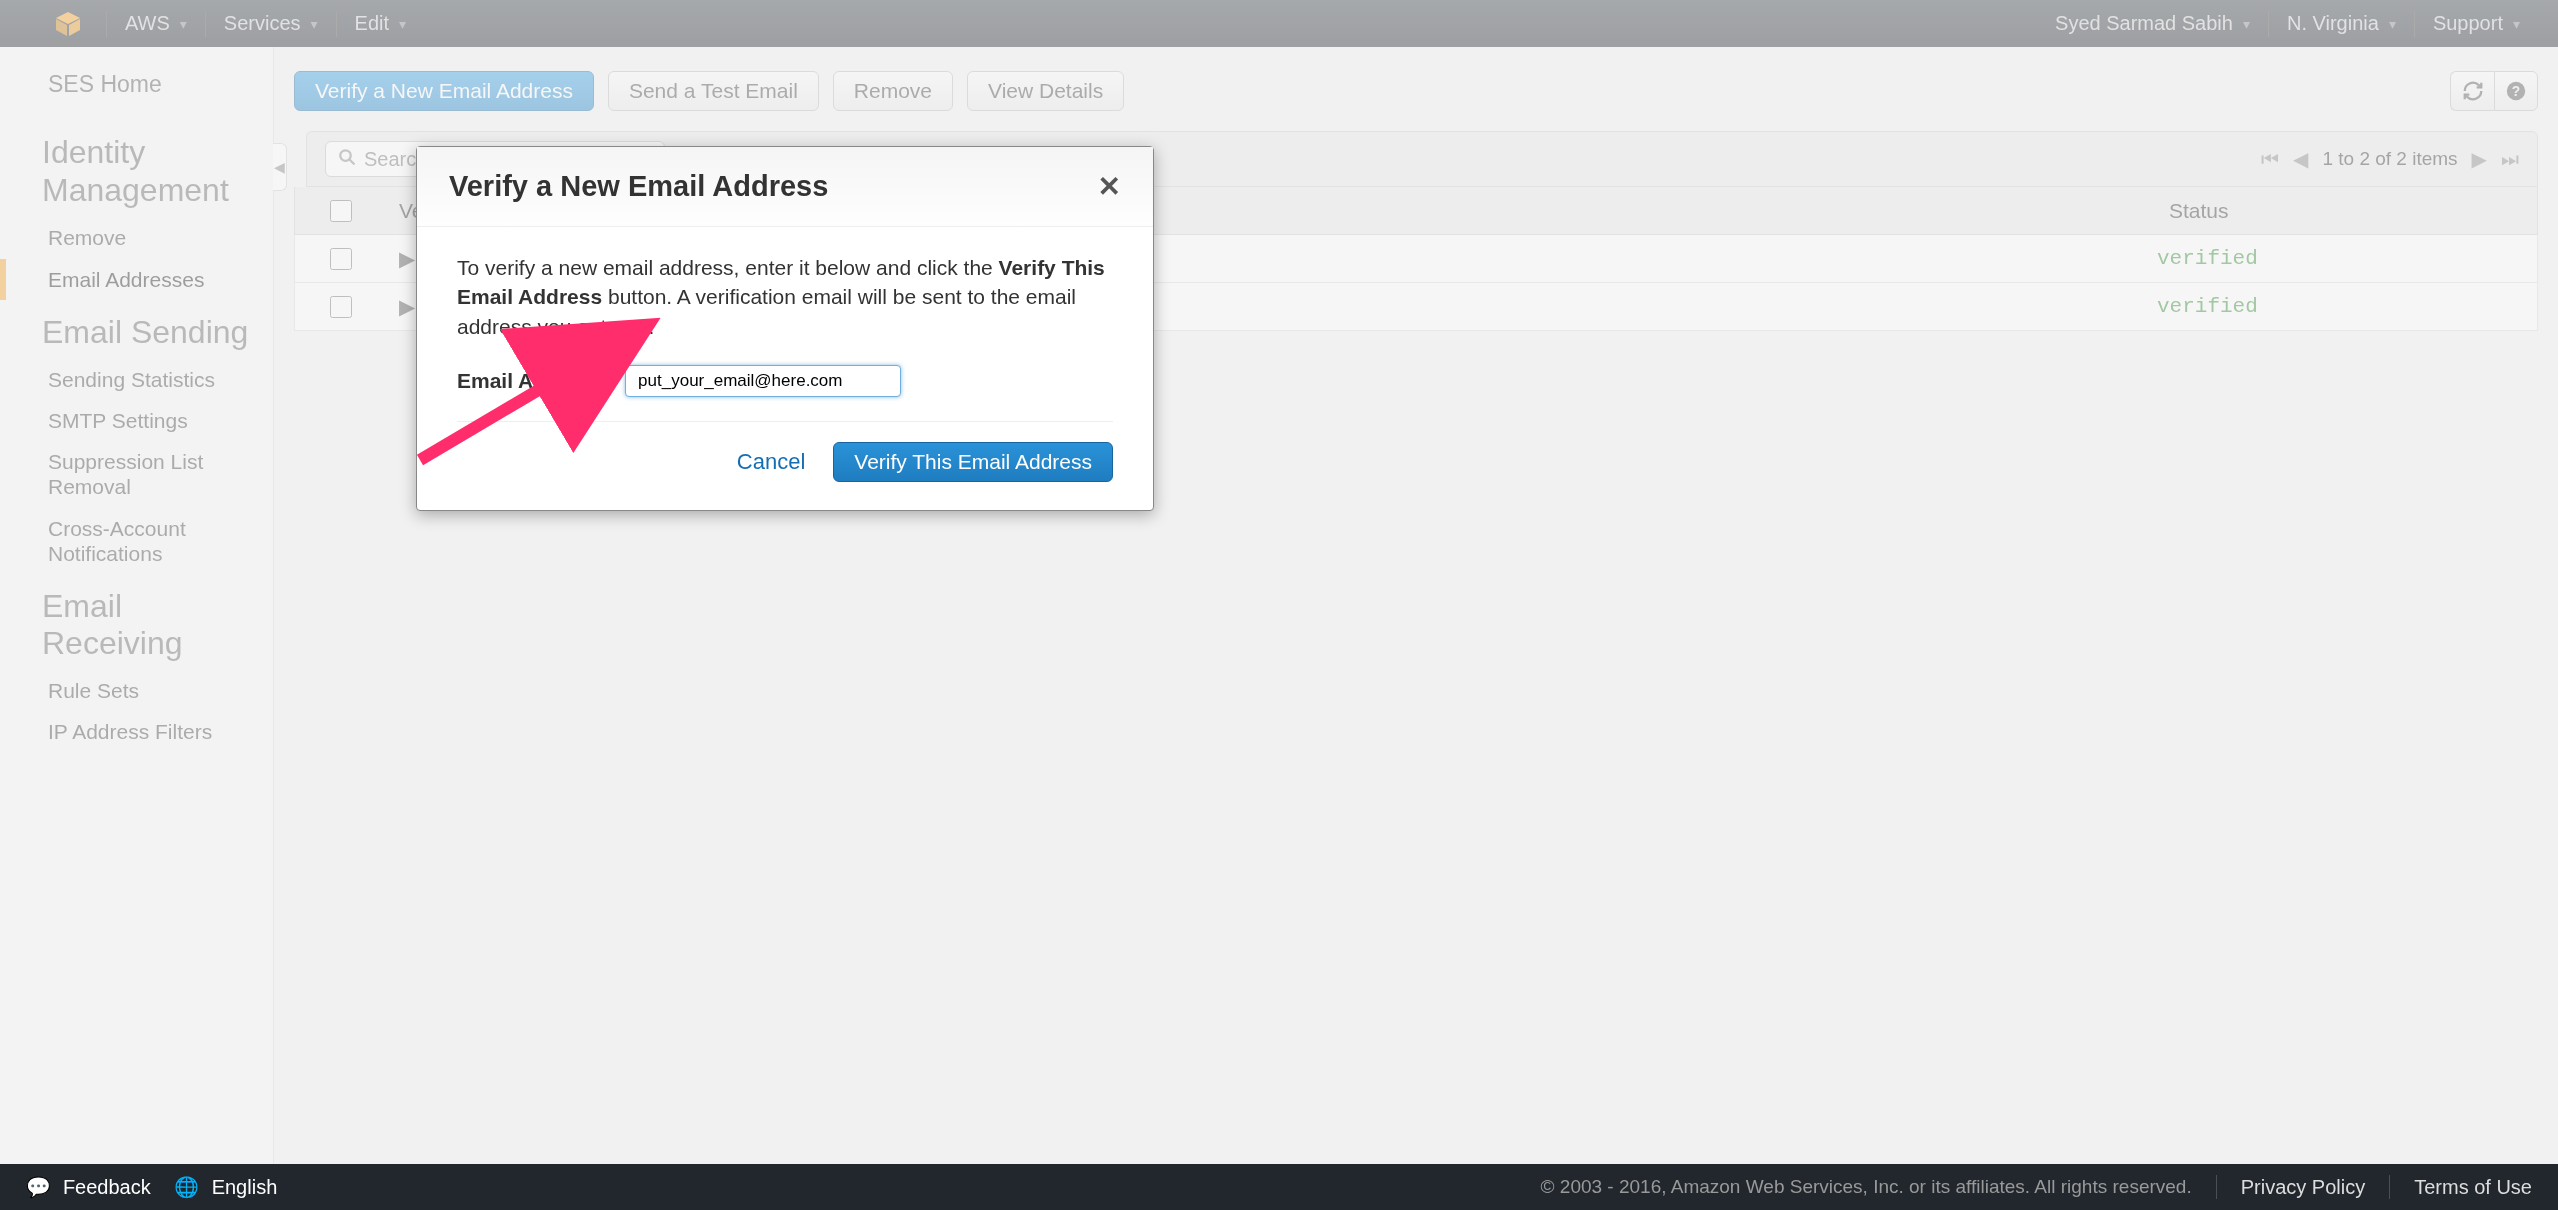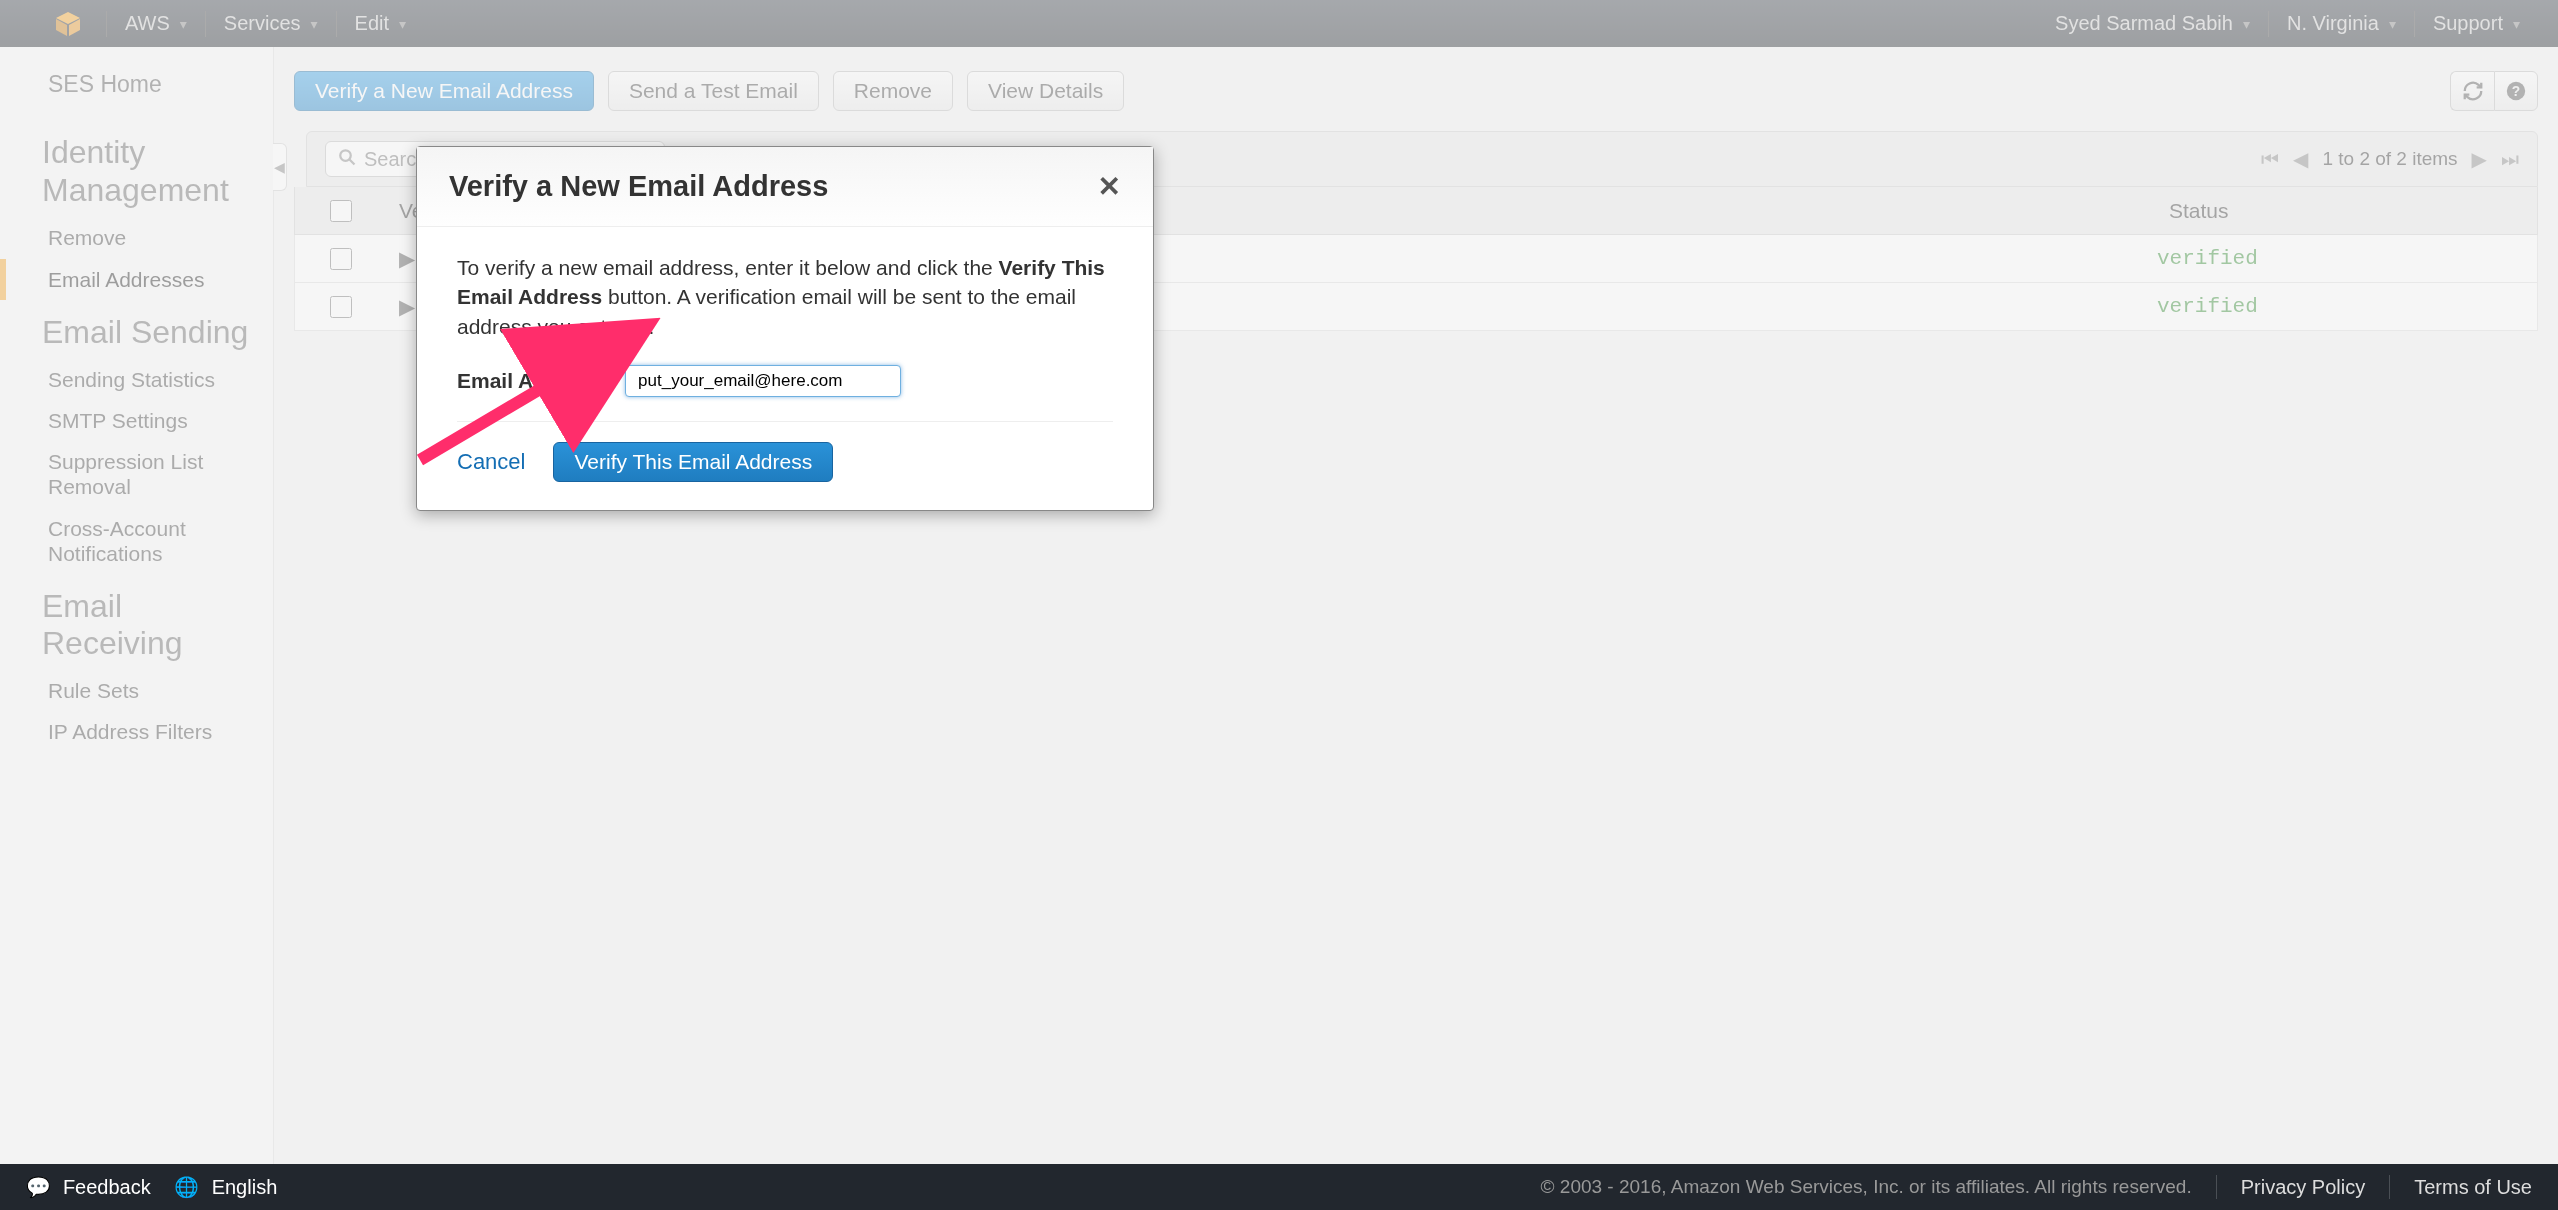--- a/index.html
+++ b/index.html
@@ -56,21 +56,21 @@
 
 .overlay { position:absolute; inset:0; background:rgba(240,240,240,0.6); }
 .modal { position:absolute; left:416px; top:146px; width:738px; background:#fff; border:1px solid #888; border-radius:4px; box-shadow:0 4px 16px rgba(0,0,0,0.3); }
 .modal-head { height:80px; display:flex; align-items:center; padding:0 32px; border-bottom:1px solid #eee; background:linear-gradient(#f5f5f5,#fefefe);}
 .modal-head h2 { font-size:29px; font-weight:600; color:#333; flex:1; }
 .modal-head .close-x { font-size:28px; color:#555; cursor:pointer; font-weight:bold; }
 .modal-body { padding:26px 40px 0 40px; font-size:21px; color:#333; line-height:1.4; }
 .modal-body .field-row { display:flex; align-items:center; gap:16px; margin-top:24px; padding-bottom:24px; border-bottom:1px solid #eee;}
 .modal-body .field-row label { font-weight:600; font-size:21px; }
 .modal-body .field-row input { height:32px; width:276px; border:1px solid #6fb0e0; box-shadow:0 0 4px rgba(60,140,210,0.6); border-radius:4px; padding:8px 12px; font-size:17px; outline:none; }
-.modal-foot { display:flex; justify-content:flex-start; gap:28px; padding:20px 40px 28px; align-items:center; }
+.modal-foot { display:flex; justify-content:flex-end; gap:28px; padding:20px 40px 28px; align-items:center; }
 .modal-foot .cancel { color:#146eb4; font-size:22px; font-weight:500; cursor:pointer; }
 .modal-foot .verify-btn { height:40px; padding:0 20px; border-radius:6px; background:linear-gradient(#2a92d8,#1f7dc0); color:#fff; font-size:21px; font-weight:500; border:1px solid #1864a0; cursor:pointer; }
 
 
 .arrow { position:absolute; left:410px; top:300px; pointer-events:none; }
 
 
 .footer { position:absolute; bottom:0; left:0; right:0; height:46px; background:#22272e; color:#ccc; display:flex; align-items:center; padding:0 26px; font-size:20px; gap:24px; }
 .footer .feedback { display:flex; align-items:center; gap:12px; font-weight:500; color:#fff;}
 .footer .lang { display:flex; align-items:center; gap:12px; font-weight:500; color:#fff;}

